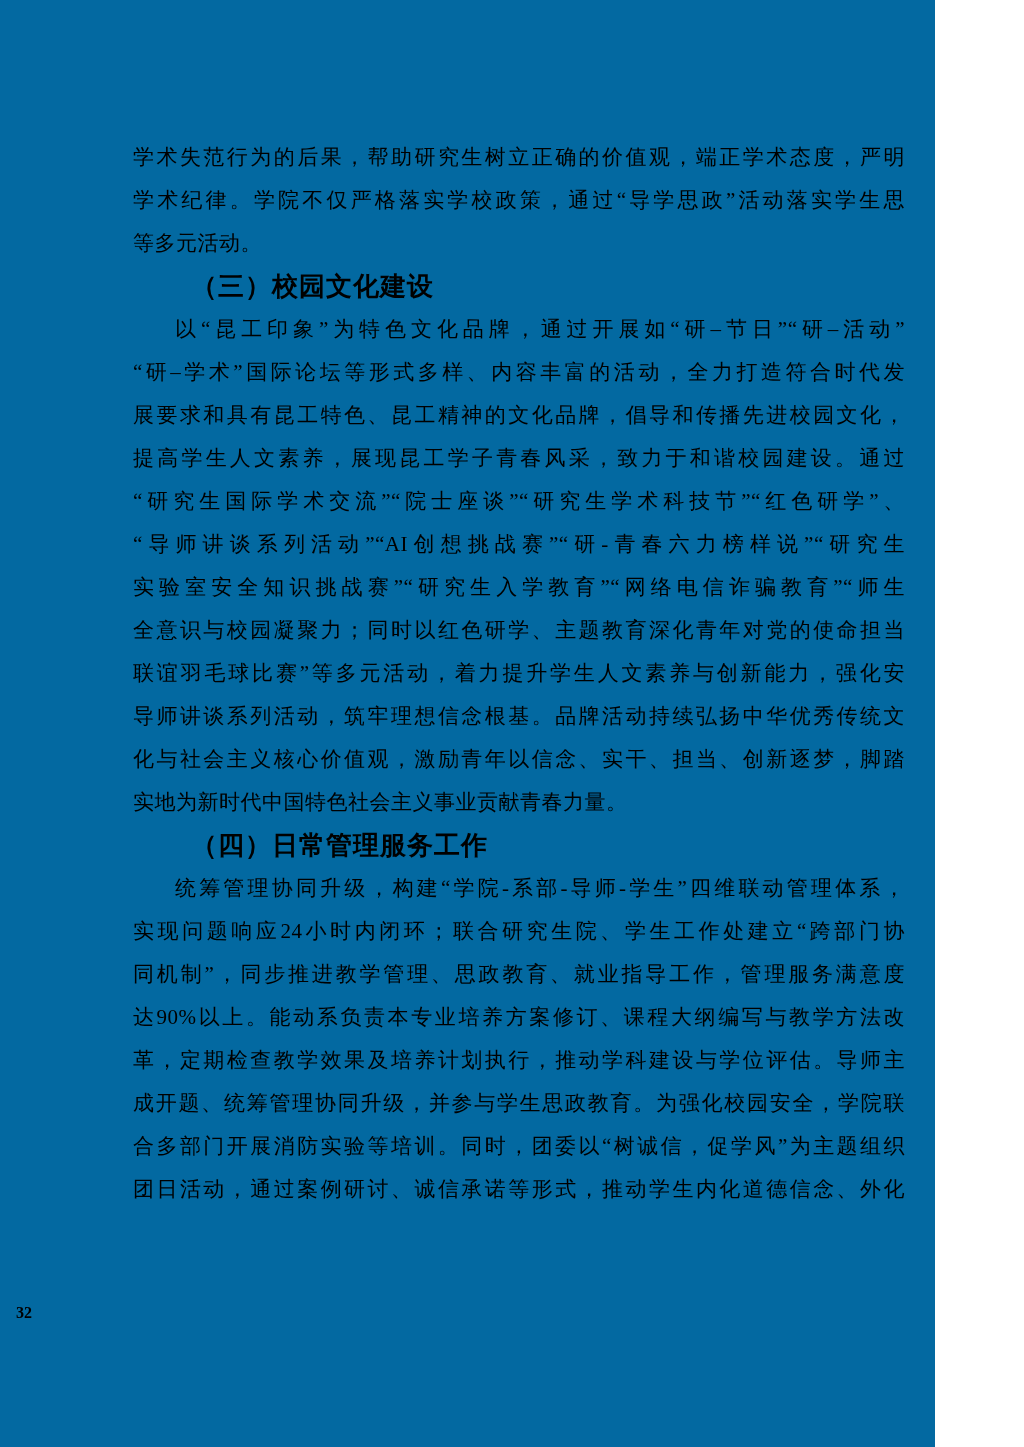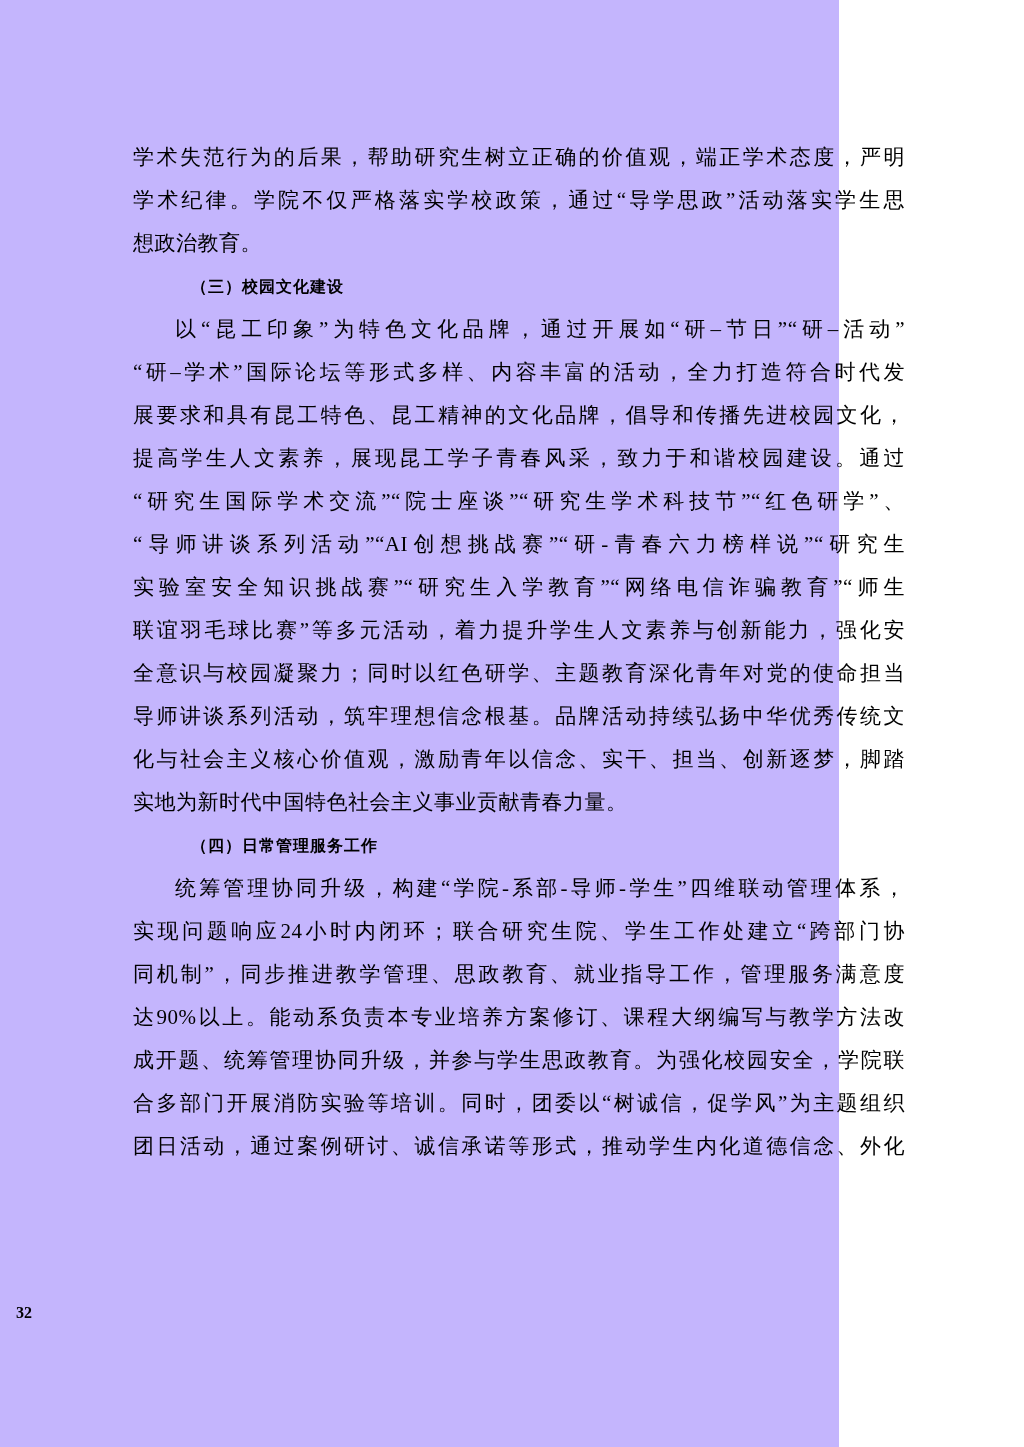--- a/index.html
+++ b/index.html
@@ -11,23 +11,23 @@
     width: 1024px;
     height: 1447px;
     position: relative;
     font-family: "Liberation Serif", "DejaVu Serif", serif;
     color: #000000;
     overflow: hidden;
   }
   .page {
     position: absolute;
     left: 0; top: 0;
-    width: 839px;
+    width: 935px;
     height: 1447px;
-    background: #c4b5fd;
+    background: #0369a1;
   }
   .text-block {
     position: absolute;
     left: 133px;
     top: 136px;
     width: 772px;
   }
   .line {
     font-size: 21px;
     line-height: 43px;
@@ -39,21 +39,21 @@
   }
   .line.indent {
     text-indent: 42px;
   }
   .line.final {
     text-align: left;
     text-align-last: left;
   }
   .line.heading {
     font-weight: bold;
-    font-size: 16px;
+    font-size: 26px;
     text-indent: 58px;
     text-align: center;
     text-align-last: left;
     font-family: "Liberation Sans", "DejaVu Sans", sans-serif;
     letter-spacing: 1px;
   }
   .page-number {
     position: absolute;
     left: 16px;
     top: 1304px;
@@ -64,37 +64,38 @@
     font-family: "Liberation Serif", "DejaVu Serif", serif;
   }
 </style>
 </head>
 <body>
 
 <div class="page">
   <div class="text-block" id="doc-body">
       <div class="line">学术失范行为的后果，帮助研究生树立正确的价值观，端正学术态度，严明</div>
       <div class="line">学术纪律。学院不仅严格落实学校政策，通过“导学思政”活动落实学生思</div>
-      <div class="line final">想政治教育。</div>
+      <div class="line final">等多元活动。</div>
       <div class="line heading">（三）校园文化建设</div>
       <div class="line indent">以“昆工印象”为特色文化品牌，通过开展如“研–节日”“研–活动”</div>
       <div class="line">“研–学术”国际论坛等形式多样、内容丰富的活动，全力打造符合时代发</div>
       <div class="line">展要求和具有昆工特色、昆工精神的文化品牌，倡导和传播先进校园文化，</div>
       <div class="line">提高学生人文素养，展现昆工学子青春风采，致力于和谐校园建设。通过</div>
       <div class="line">“研究生国际学术交流”“院士座谈”“研究生学术科技节”“红色研学”、</div>
       <div class="line">“导师讲谈系列活动”“AI创想挑战赛”“研-青春六力榜样说”“研究生</div>
       <div class="line">实验室安全知识挑战赛”“研究生入学教育”“网络电信诈骗教育”“师生</div>
+      <div class="line">全意识与校园凝聚力；同时以红色研学、主题教育深化青年对党的使命担当</div>
       <div class="line">联谊羽毛球比赛”等多元活动，着力提升学生人文素养与创新能力，强化安</div>
-      <div class="line">全意识与校园凝聚力；同时以红色研学、主题教育深化青年对党的使命担当</div>
       <div class="line">导师讲谈系列活动，筑牢理想信念根基。品牌活动持续弘扬中华优秀传统文</div>
       <div class="line">化与社会主义核心价值观，激励青年以信念、实干、担当、创新逐梦，脚踏</div>
       <div class="line final">实地为新时代中国特色社会主义事业贡献青春力量。</div>
       <div class="line heading">（四）日常管理服务工作</div>
       <div class="line indent">统筹管理协同升级，构建“学院-系部-导师-学生”四维联动管理体系，</div>
       <div class="line">实现问题响应24小时内闭环；联合研究生院、学生工作处建立“跨部门协</div>
       <div class="line">同机制”，同步推进教学管理、思政教育、就业指导工作，管理服务满意度</div>
       <div class="line">达90%以上。能动系负责本专业培养方案修订、课程大纲编写与教学方法改</div>
+      <div class="line">革，定期检查教学效果及培养计划执行，推动学科建设与学位评估。导师主</div>
       <div class="line">成开题、统筹管理协同升级，并参与学生思政教育。为强化校园安全，学院联</div>
       <div class="line">合多部门开展消防实验等培训。同时，团委以“树诚信，促学风”为主题组织</div>
       <div class="line">团日活动，通过案例研讨、诚信承诺等形式，推动学生内化道德信念、外化</div>
     </div>
   <div class="page-number">32</div>
 </div>
 
 </body></html>

